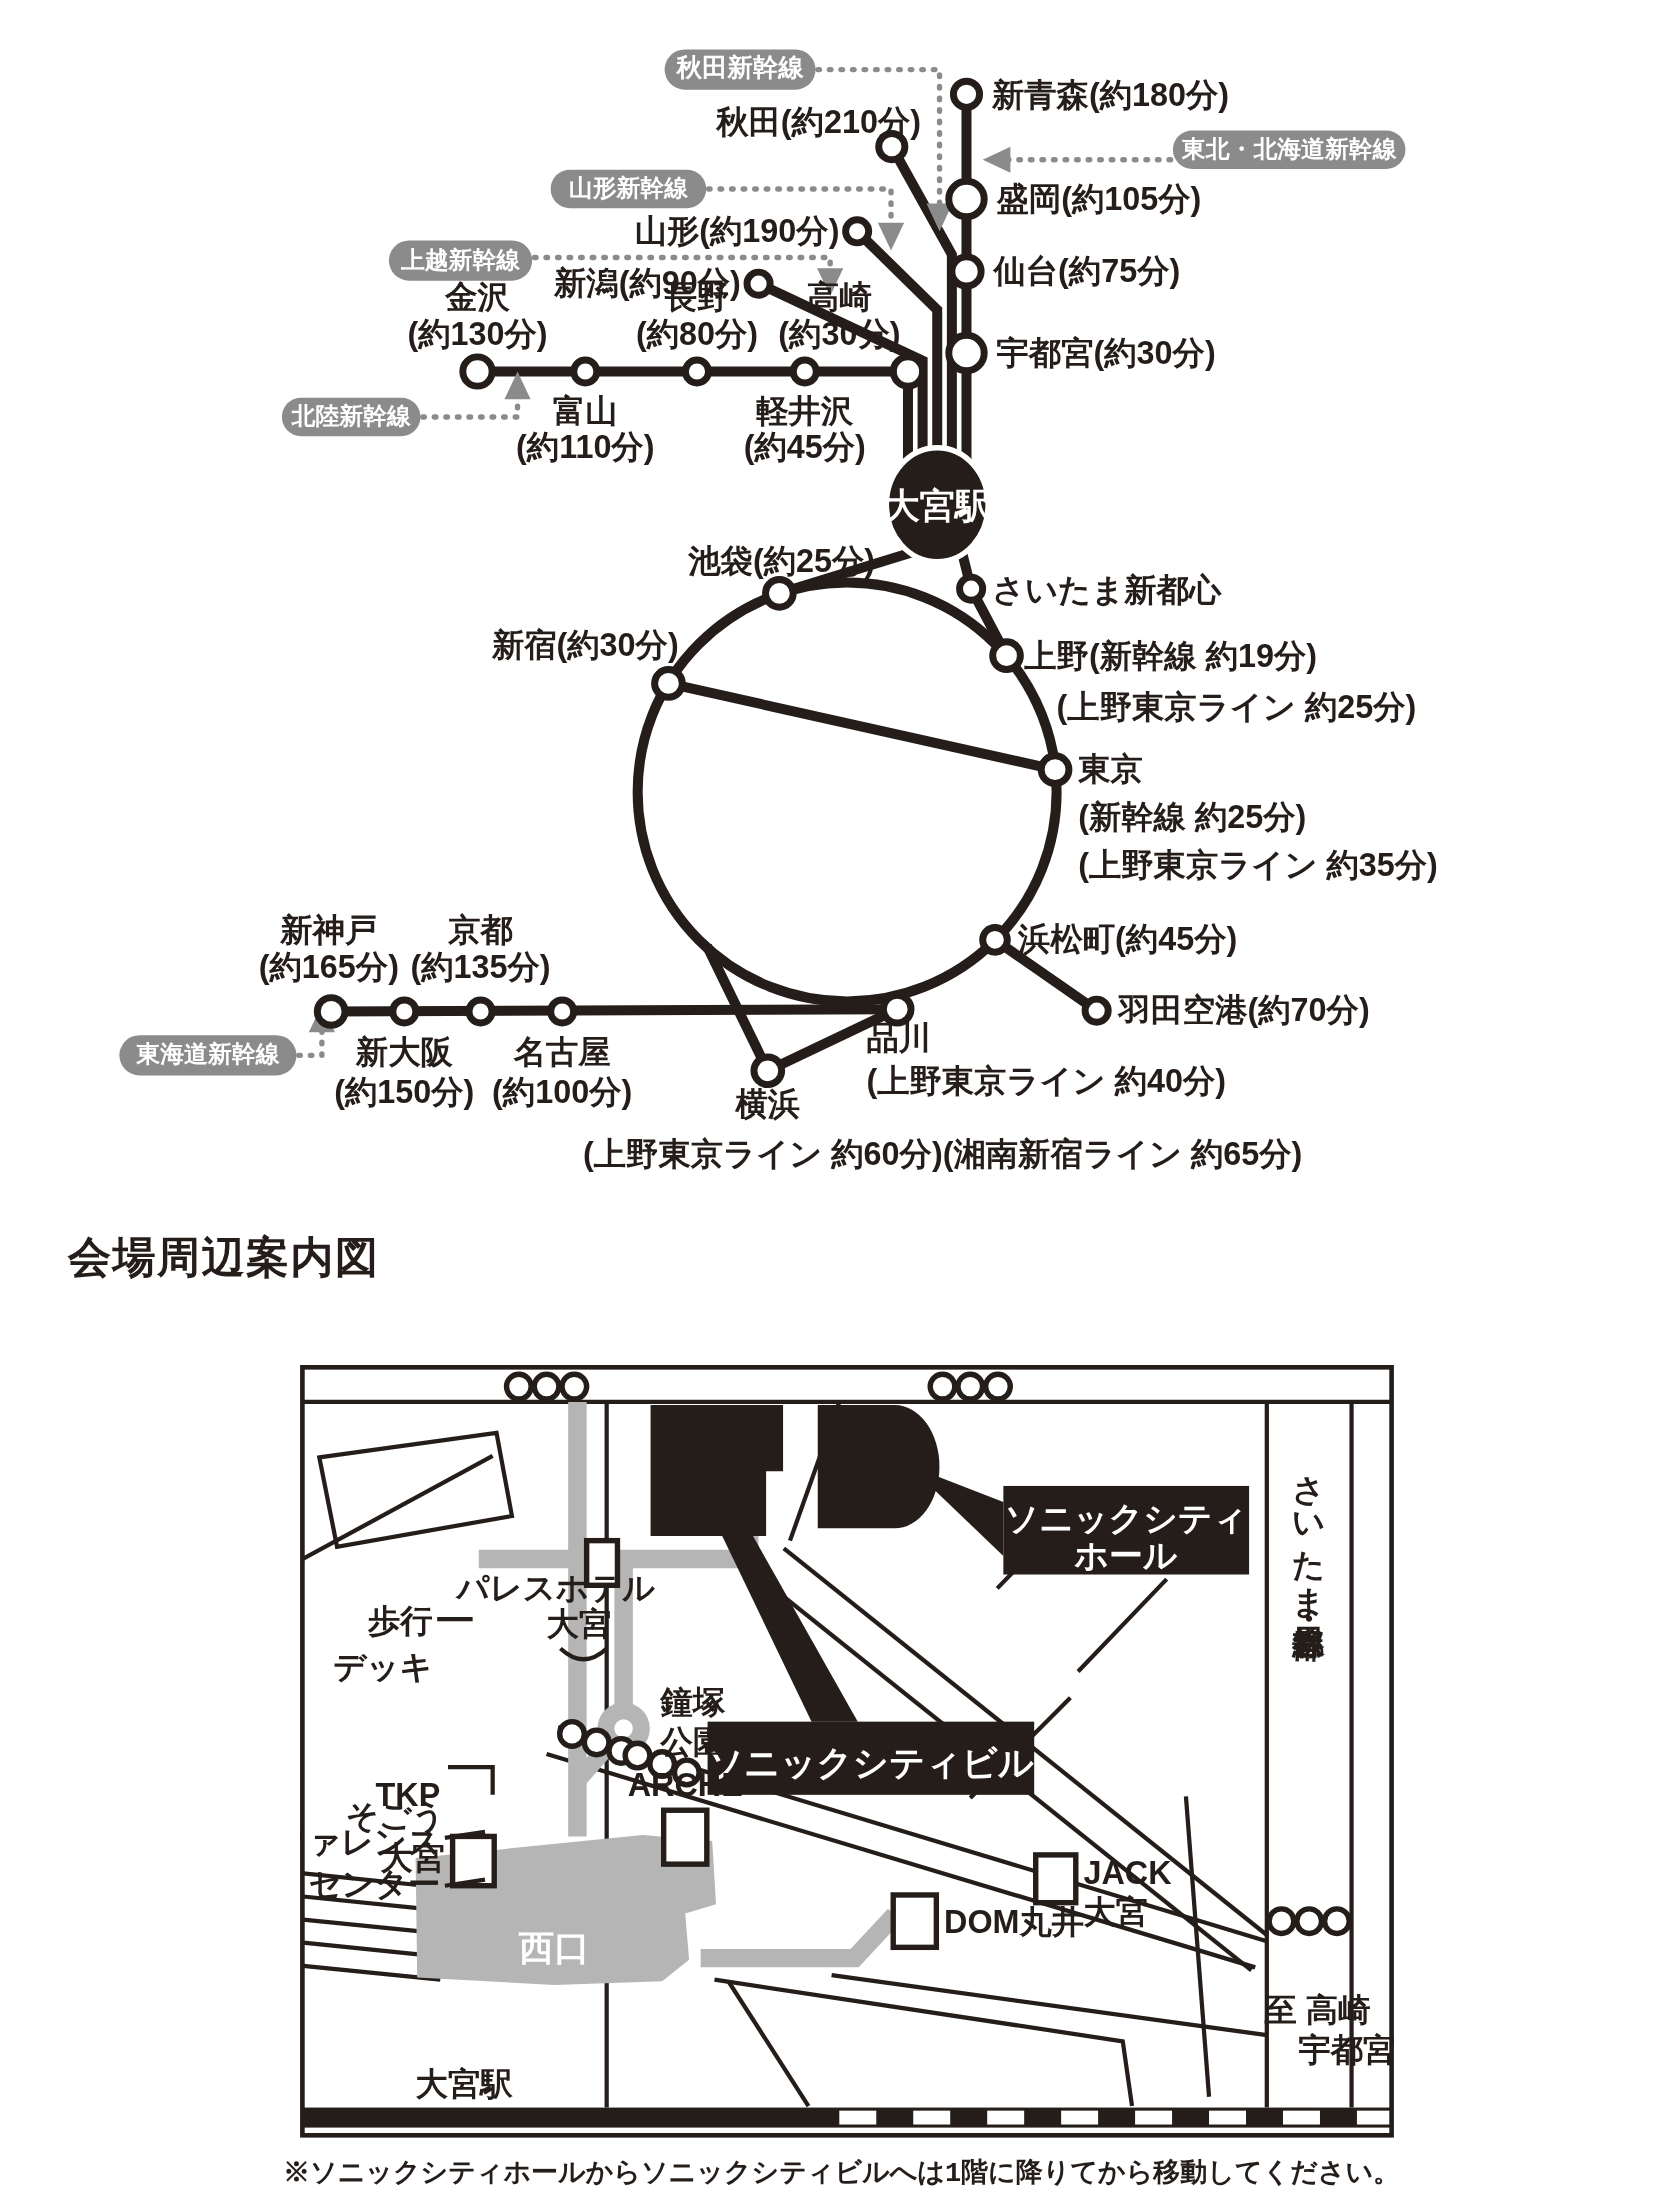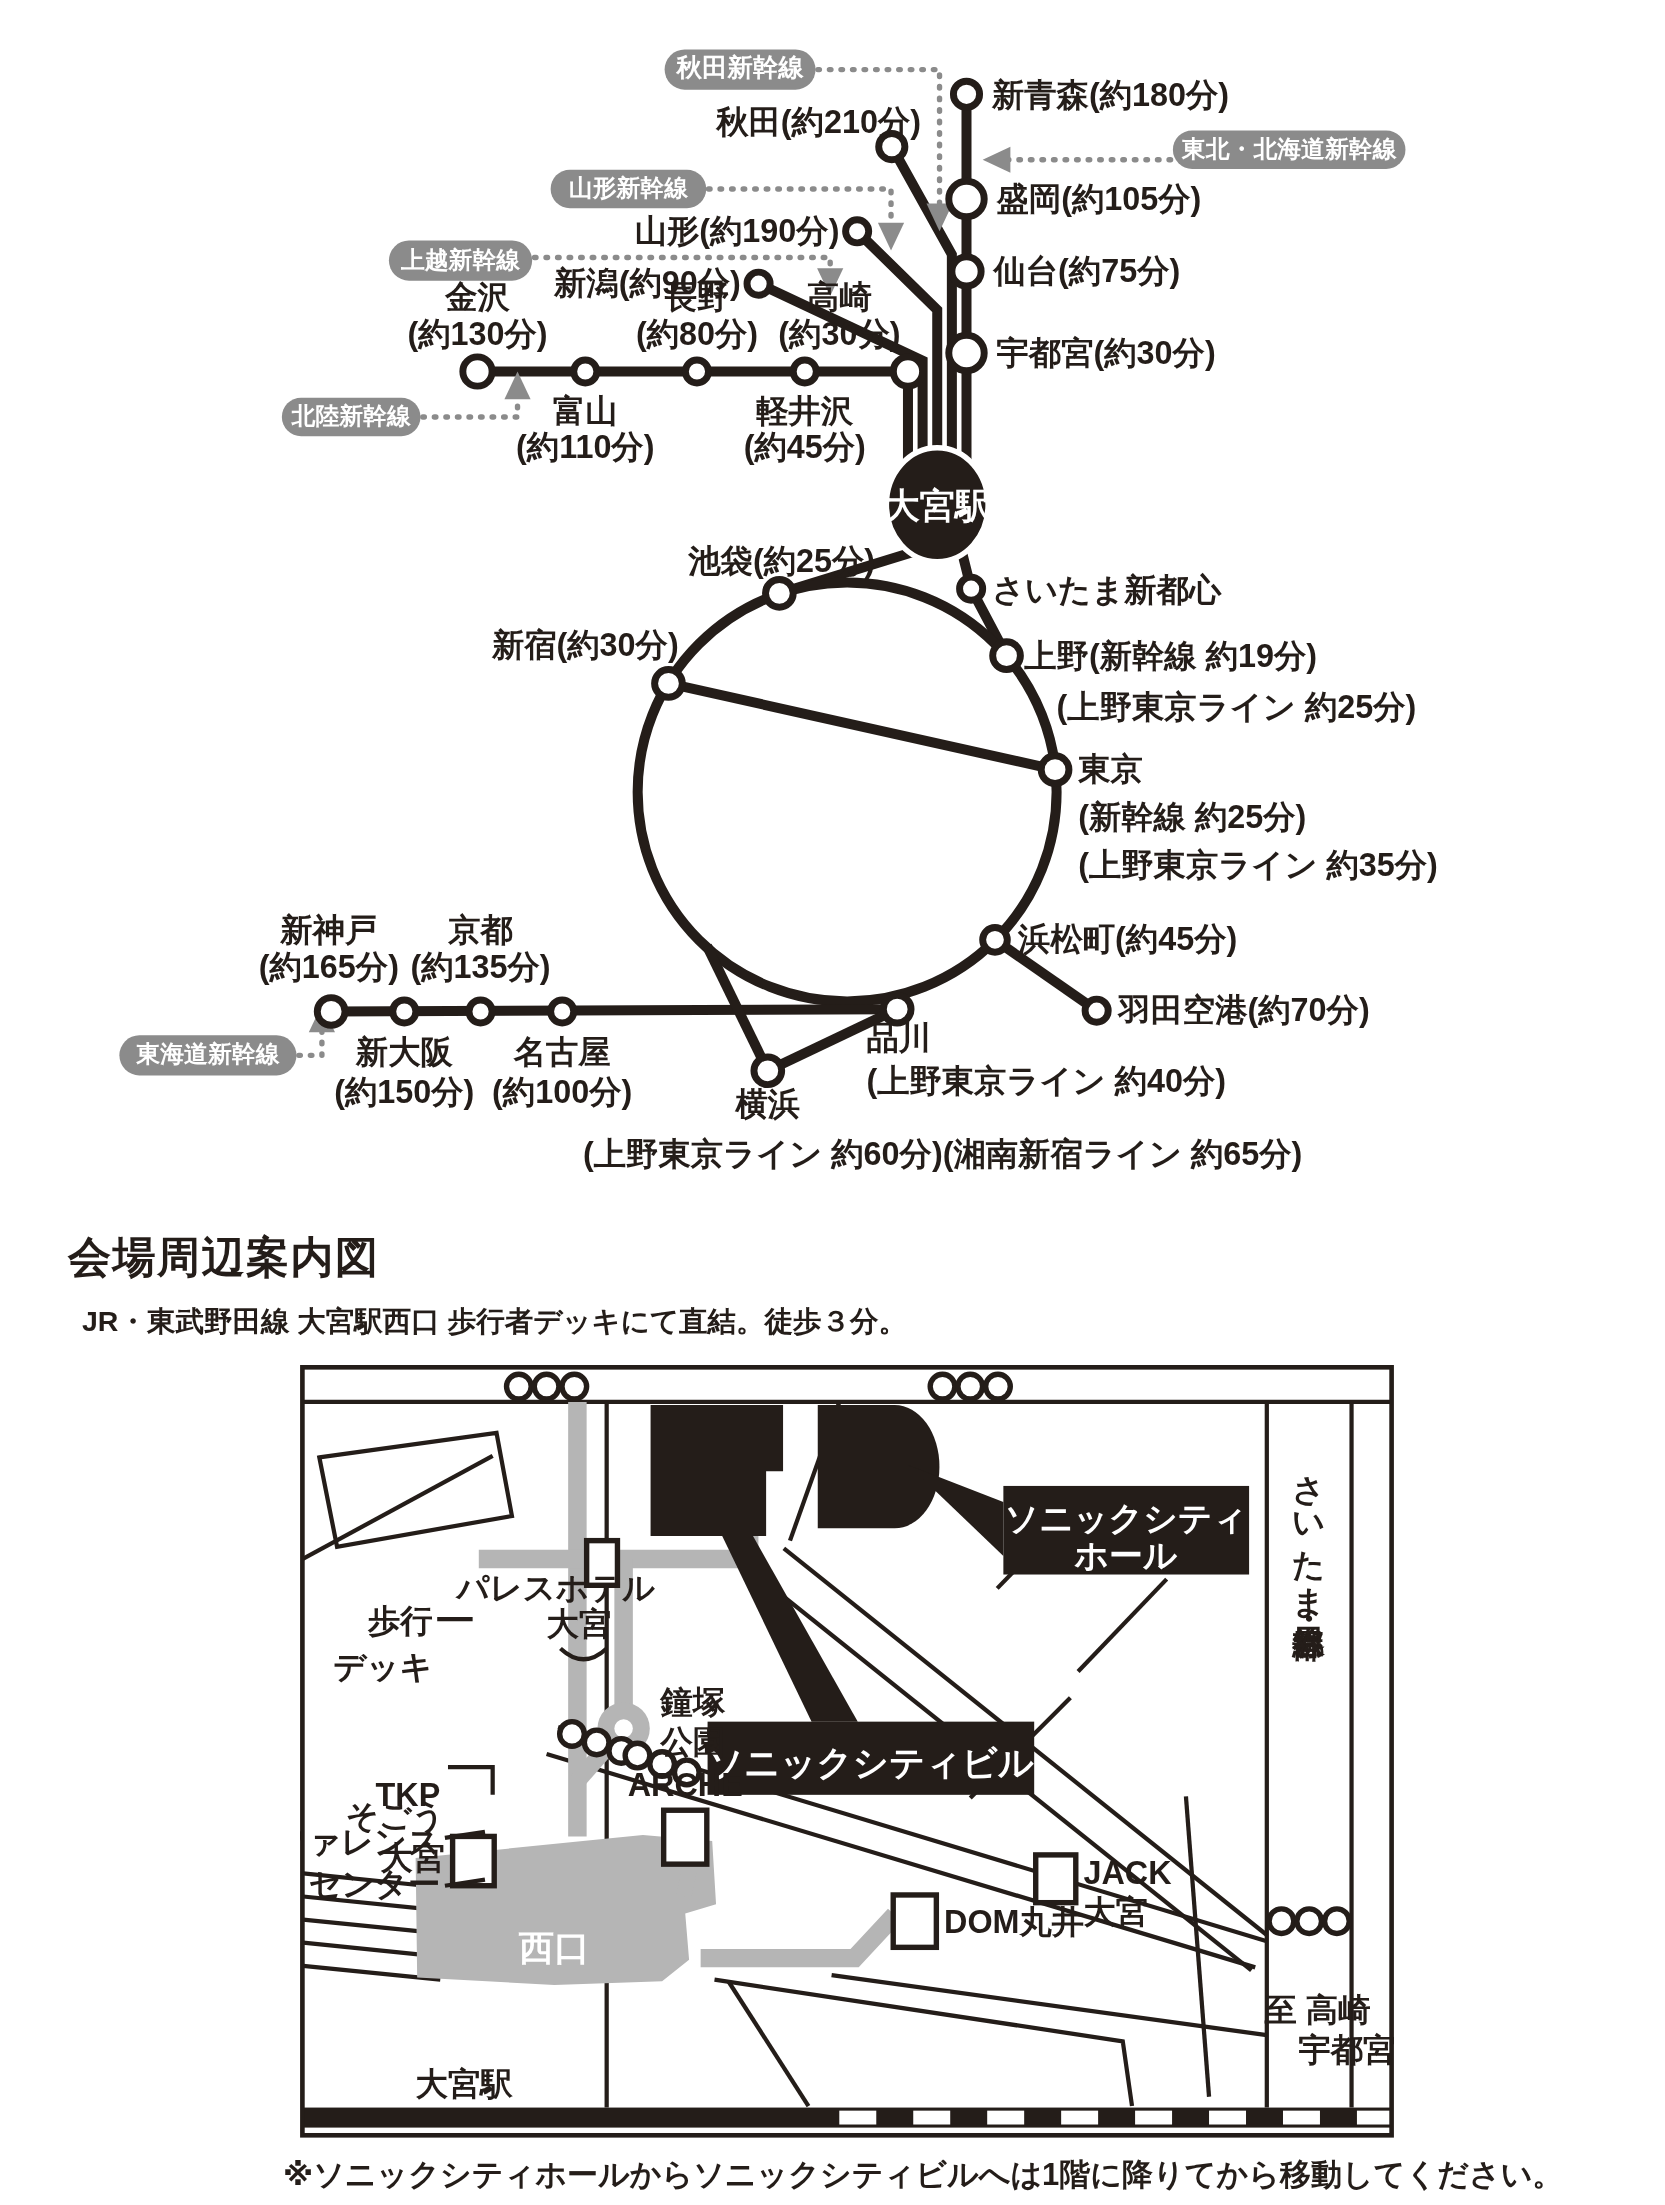--- a/index.html
+++ b/index.html
@@ -12,21 +12,21 @@
   .node{fill:#ffffff;stroke:#241d19;stroke-width:9;}
   .dot{stroke:#8b8b8b;stroke-width:7;fill:none;stroke-dasharray:2 13;stroke-linecap:round;}
   .garrow{fill:#8b8b8b;}
   .badge{fill:#8b8b8b;}
   .road{stroke:#241d19;stroke-width:5.5;fill:none;}
   .deck{stroke:#b5b5b5;fill:none;}
   .mlabel{font-size:42px;font-weight:800;fill:#241d19;}
   .xing{fill:#ffffff;stroke:#241d19;stroke-width:7;}
   #heading{position:absolute;left:68px;top:1229px;font-size:43px;font-weight:700;color:#241d19;letter-spacing:1.5px;}
   #subheading{position:absolute;left:82px;top:1303px;font-size:28.5px;font-weight:800;color:#241d19;}
-  #note{position:absolute;left:283px;top:2154px;font-size:31px;font-weight:800;color:#241d19;}
+  #note{position:absolute;left:283px;top:2154px;font-size:27px;font-weight:800;color:#241d19;font-family:Liberation Mono, monospace;}
 </style>
 </head>
 <body>
 
 <div id="stage">
 
   <svg width="1665" height="1202" viewBox="0 0 2162 1560" style="position:absolute;left:0;top:0;">
 
     <g>
       <path class="rail" d="M1255,122 V630"></path>
@@ -144,21 +144,20 @@
       <rect class="badge" x="505" y="312" width="186" height="52" rx="26"></rect>
       <text class="dlabel-w" x="598" y="347" font-size="31" text-anchor="middle">上越新幹線</text>
       <rect class="badge" x="366" y="516" width="180" height="50" rx="25"></rect>
       <text class="dlabel-w" x="456" y="550" font-size="31" text-anchor="middle">北陸新幹線</text>
       <rect class="badge" x="155" y="1344" width="230" height="52" rx="26"></rect>
       <text class="dlabel-w" x="270" y="1379" font-size="31" text-anchor="middle">東海道新幹線</text>
     </g>
   </svg>
 
   <div id="heading">会場周辺案内図</div>
-  <div id="subheading">JR・東武野田線 大宮駅西口 歩行者デッキにて直結。徒歩３分。</div>
 
   <svg width="1094" height="778" viewBox="0 0 1420 1010" style="position:absolute;left:300px;top:1365px;">
 
     <g>
       <path class="road" d="M3,48 H1417"></path>
       <path class="road" d="M398,48 V964"></path>
       <path class="road" d="M1255,48 V964"></path>
       <path class="road" d="M1365,48 V964"></path>
       <path class="road" d="M628,238 L1255,740"></path>
       <path class="road" d="M592,272 L1235,786"></path>

